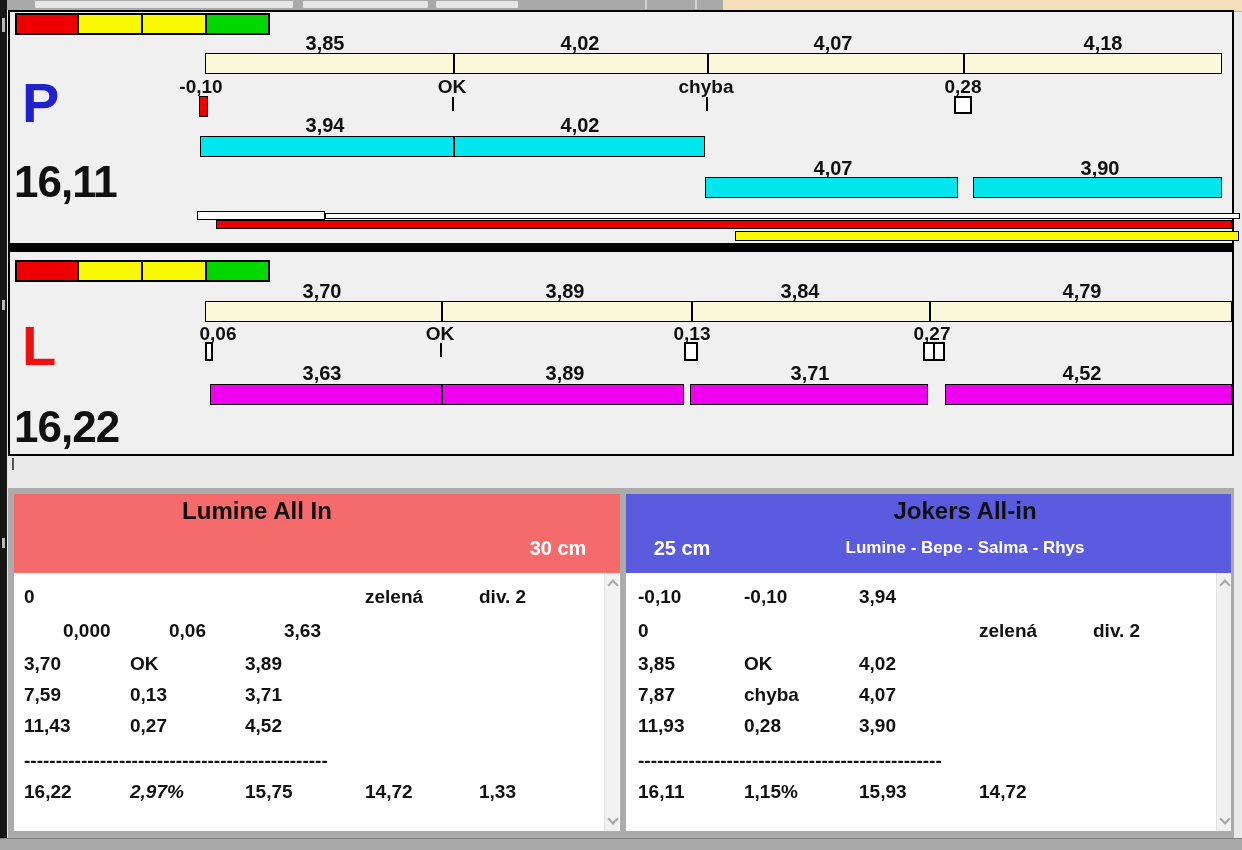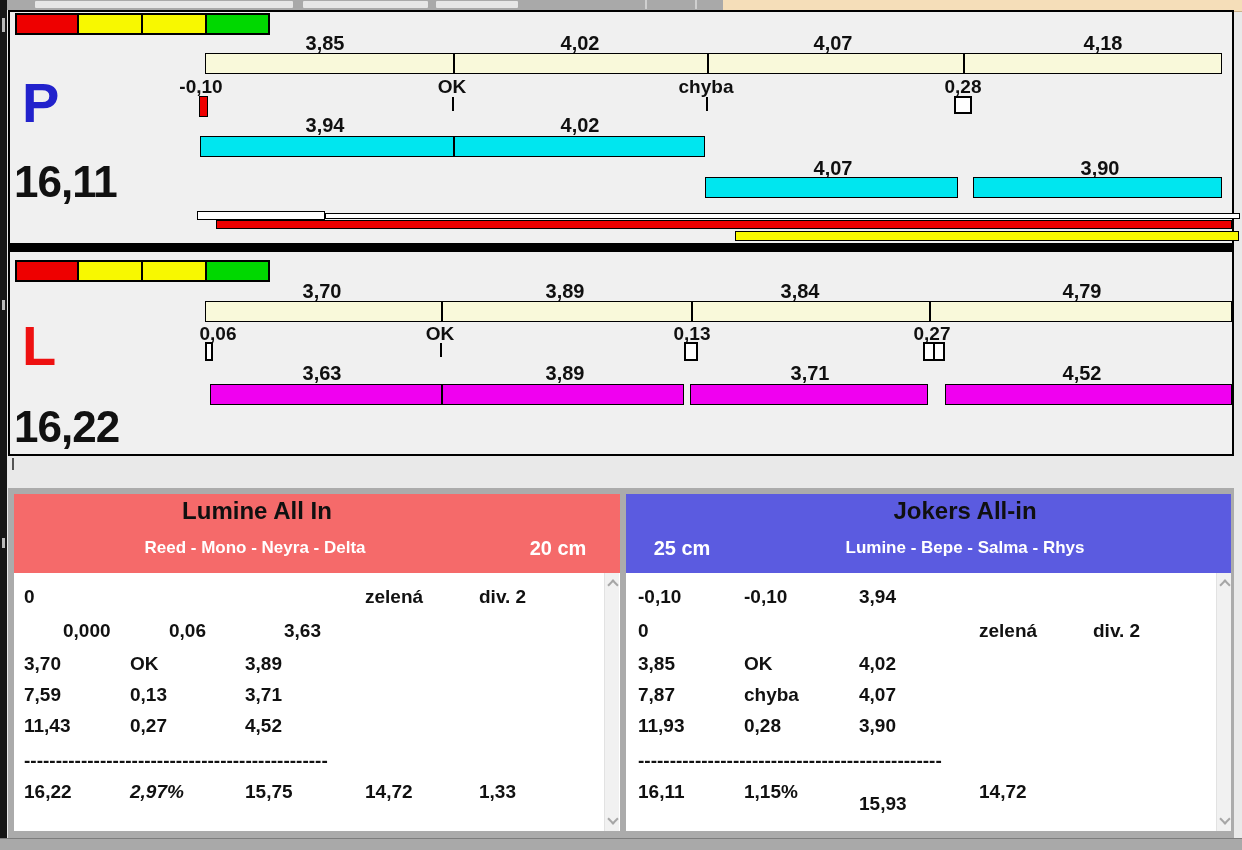--- a/index.html
+++ b/index.html
@@ -190,22 +190,21 @@
     <div class="big-total" style="left:4px;top:153px;">16,22</div>
   </div>
 
   <div class="abs small-notch"></div>
 
   <div class="abs results">
 
     <div class="res-white" style="left:6px;top:6px;width:606px;height:337px;"></div>
     <div class="res-head head-red" style="left:6px;top:6px;width:606px;"></div>
     <span class="res-title" style="left:249px;top:9px;">Lumine All In</span>
-    <span class="res-sub" style="left:247px;top:50px;">Reed - Mono - Neyra - Delta</span>
-    <span class="res-size" style="left:550px;top:49px;">20 cm</span>
+    <span class="res-size" style="left:550px;top:49px;">30 cm</span>
 
     <div class="res-white" style="left:618px;top:6px;width:605px;height:337px;"></div>
     <div class="res-head head-blue" style="left:618px;top:6px;width:605px;"></div>
     <span class="res-title" style="left:957px;top:9px;">Jokers All-in</span>
     <span class="res-sub" style="left:957px;top:50px;">Lumine - Bepe - Salma - Rhys</span>
     <span class="res-size" style="left:674px;top:49px;">25 cm</span>
 
 
     <div class="rows-area" style="left:6px;top:85px;width:590px;">
         <div class="crow" style="top: 13px;">
@@ -274,21 +273,21 @@
           <span style="left: 10px;">11,93</span>
           <span style="left: 116px;">0,28</span>
           <span style="left: 231px;">3,90</span>
         </div>
         <div class="crow" style="top: 177px;">
           <span style="left: 10px;">------------------------------------------------</span>
         </div>
         <div class="crow" style="top: 208px;">
           <span style="left: 10px;">16,11</span>
           <span style="left: 116px; text-align: center;">1,15%</span>
-          <span style="left: 231px; margin-top: 12px;">15,93</span>
+          <span style="left: 231px;">15,93</span>
           <span style="left: 351px;">14,72</span>
         </div>
       </div>
     <div class="sbar" style="left:1208px;top:85px;">
       <div class="chev chev-up"></div>
       <div class="chev chev-down"></div>
     </div>
   </div>
 
   <div class="abs statusbar"></div>

